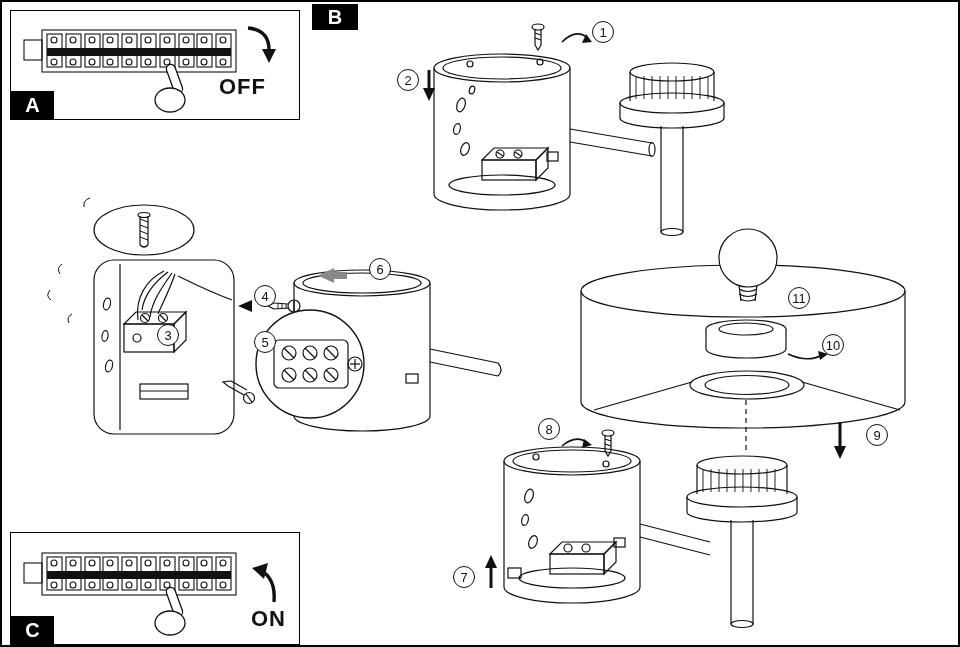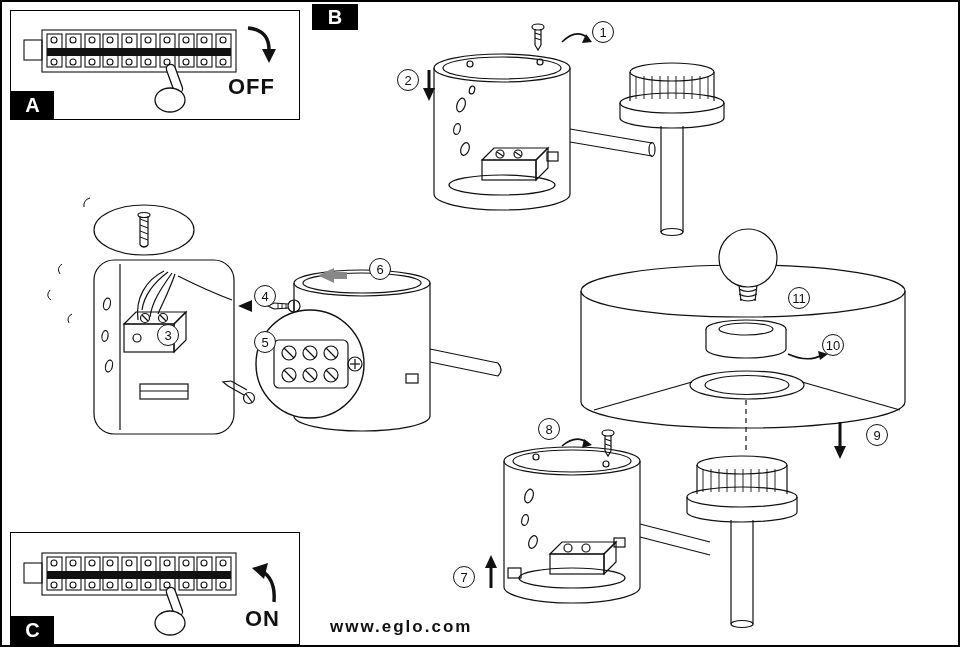--- a/index.html
+++ b/index.html
@@ -8,22 +8,22 @@
   .sheet { position:relative; width:960px; height:647px; background:#fff; border:2px solid #000; overflow:hidden; }
   .panel { position:absolute; border:1.6px solid #000; background:#fff; }
   .panel-a { left:8px; top:8px; width:290px; height:110px; }
   .panel-c { left:8px; top:530px; width:290px; height:113px; }
   .corner-label { position:absolute; background:#000; color:#fff; font-weight:bold; font-size:20px;
                   display:flex; align-items:center; justify-content:center; z-index:5; }
   .label-a { left:9px;  top:89px;  width:43px; height:28px; }
   .label-b { left:310px; top:2px;  width:46px; height:26px; }
   .label-c { left:9px;  top:614px; width:43px; height:28px; }
   .switch-state { position:absolute; font-weight:bold; font-size:22px; letter-spacing:1px; z-index:4; }
-  .state-off { left:226px; top:72px; }
-  .state-on  { left:243px; top:604px; }
+  .state-off { left:217px; top:72px; }
+  .state-on  { left:249px; top:604px; }
   .step-badge { position:absolute; width:22px; height:22px; border:1.4px solid #111; border-radius:50%;
                 background:#fff; font-size:13px; display:flex; align-items:center; justify-content:center; z-index:4; }
   .models { position:absolute; left:30px; top:414px; list-style:none; font-size:12.5px; font-weight:bold;
             line-height:11.7px; letter-spacing:0.4px; z-index:4; }
   .website { position:absolute; left:328px; top:615px; font-size:17px; font-weight:bold; letter-spacing:2px; z-index:4; }
   svg.art { position:absolute; left:0; top:0; z-index:3; }
 </style>
 </head>
 <body>
 
@@ -300,15 +300,14 @@
   <div class="step-badge" style="left:252px;top:283px">4</div>
   <div class="step-badge" style="left:252px;top:329px">5</div>
   <div class="step-badge" style="left:367px;top:256px">6</div>
   <div class="step-badge" style="left:451px;top:564px">7</div>
   <div class="step-badge" style="left:536px;top:416px">8</div>
   <div class="step-badge" style="left:864px;top:422px">9</div>
   <div class="step-badge" style="left:820px;top:332px">10</div>
   <div class="step-badge" style="left:786px;top:285px">11</div>
 
 
-  <div class="website">www.eglo.com</div>
 
 </div>
 
 </body></html>

